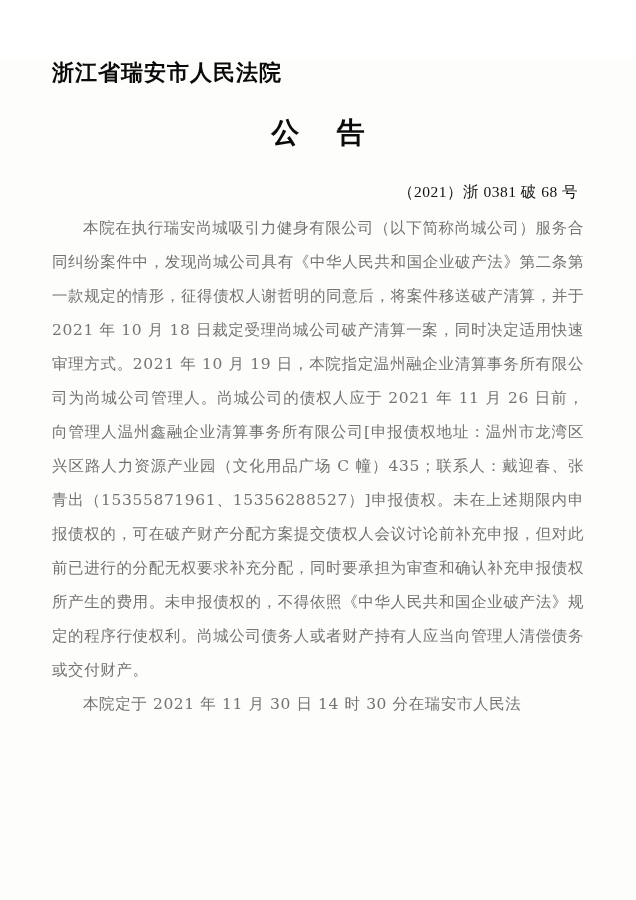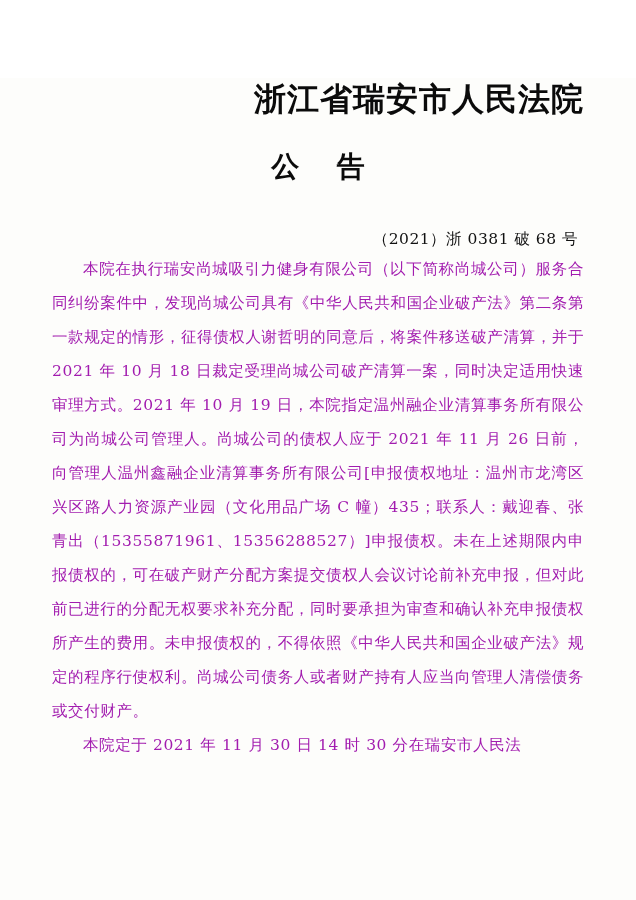--- a/index.html
+++ b/index.html
@@ -16,53 +16,54 @@
   }
   .page {
     position: relative;
     width: 636px;
     height: 900px;
     box-sizing: border-box;
     padding: 0 52px;
     background: #fdfdfb;
   }
   .doc-title {
-    text-align: right;
-    font-size: 32px;
+    text-align: left;
+    font-size: 22px;
     font-weight: bold;
     letter-spacing: 1px;
-    margin-top: 78px;
+    margin-top: 58px;
     color: #0b0b0b;
     font-family: "DejaVu Serif", serif;
   }
   .doc-subtitle {
     text-align: center;
     font-size: 28px;
     font-weight: bold;
     letter-spacing: 14px;
     margin-top: 26px;
     padding-left: 14px;
     color: #0b0b0b;
   }
   .doc-number {
     text-align: right;
     font-size: 15.5px;
-    margin-top: 43px;
+    margin-top: 30px;
     margin-right: 6px;
     letter-spacing: 0.5px;
     color: #111;
+    font-family: Liberation Serif, serif;
   }
   .body-text {
-    margin-top: 2px;
+    margin-top: 8px;
     font-size: 15.5px;
     line-height: 34px;
     text-align: justify;
     text-justify: inter-ideograph;
     letter-spacing: 0.6px;
-    color: #a21caf;
+    color: #737373;
   }
   .para {
     text-indent: 2em;
     margin: 0;
   }
   .para + .para {
     margin-top: 0px;
   }
 </style>
 </head>

